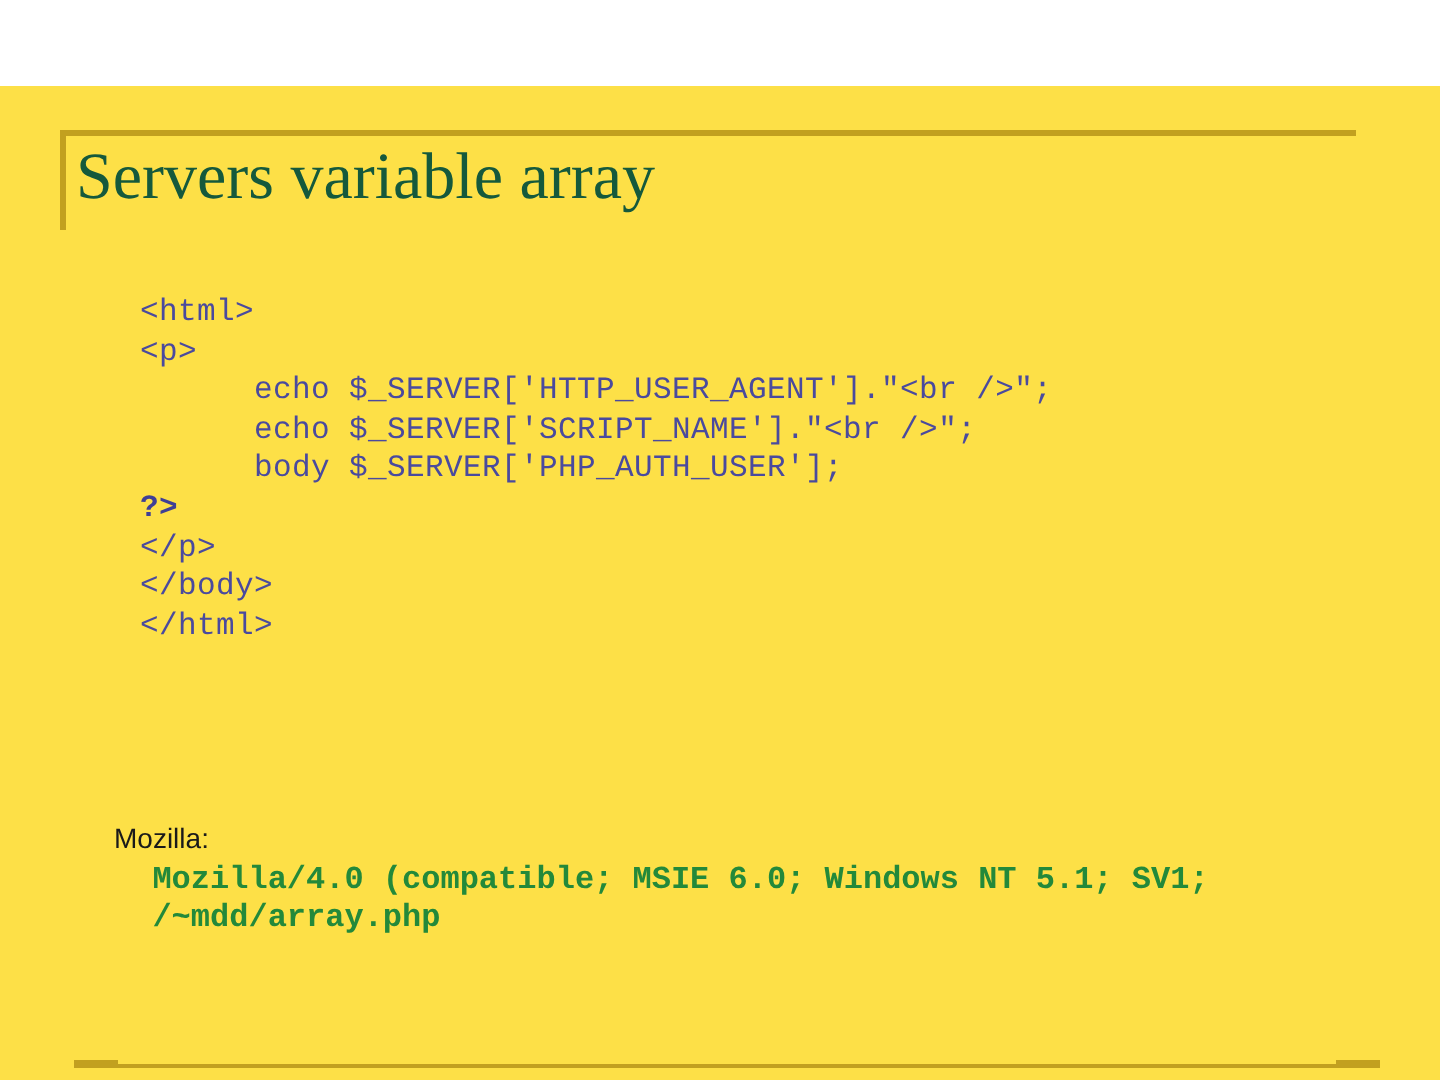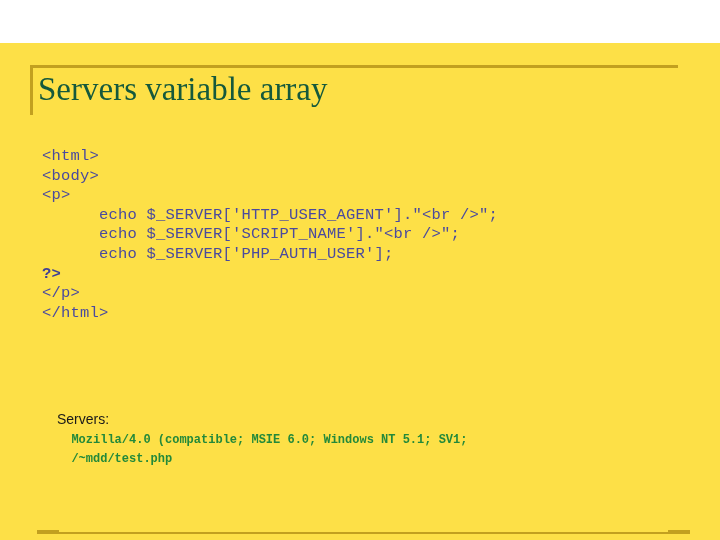--- a/index.html
+++ b/index.html
@@ -43,21 +43,21 @@
     font-size: 33px;
     line-height: 40px;
     color: #15593c;
     letter-spacing: 0px;
     white-space: nowrap;
   }
 
   
   #code-block {
     position: absolute;
-    left: 42px;
+    left: 70px;
     top: 104px;
     width: 620px;
   }
   .code-line {
     font-family: "Liberation Mono", "DejaVu Sans Mono", monospace;
     font-size: 15.5px;
     line-height: 19.6px;
     color: #4a4a9e;
     white-space: pre;
     letter-spacing: 0.2px;
@@ -79,21 +79,21 @@
     white-space: pre;
   }
   #output-block {
     position: absolute;
     left: 57px;
     top: 388px;
     width: 640px;
   }
   .out-line {
     font-family: "Liberation Mono", "DejaVu Sans Mono", monospace;
-    font-size: 12px;
+    font-size: 16px;
     line-height: 18.6px;
     font-weight: bold;
     color: #23893a;
     white-space: pre;
     letter-spacing: 0px;
   }
 
   
   #bottom-rule {
     position: absolute;
@@ -124,34 +124,34 @@
 <body>
 
 <div id="slide">
 
   <div id="title-frame"></div>
 
   <div id="title-text">Servers variable array</div>
 
   <div id="code-block">
       <div class="code-line">&lt;html&gt;</div>
-      <div class="code-line">&lt;body&gt;</div>
       <div class="code-line">&lt;p&gt;</div>
       <div class="code-line">      echo $_SERVER['HTTP_USER_AGENT']."&lt;br /&gt;";</div>
       <div class="code-line">      echo $_SERVER['SCRIPT_NAME']."&lt;br /&gt;";</div>
-      <div class="code-line">      echo $_SERVER['PHP_AUTH_USER'];</div>
+      <div class="code-line">      body $_SERVER['PHP_AUTH_USER'];</div>
       <div class="code-line bold">?&gt;</div>
       <div class="code-line">&lt;/p&gt;</div>
+      <div class="code-line">&lt;/body&gt;</div>
       <div class="code-line">&lt;/html&gt;</div>
     </div>
 
-  <div id="output-label">Servers:</div>
+  <div id="output-label">Mozilla:</div>
 
   <div id="output-block">
       <div class="out-line">  Mozilla/4.0 (compatible; MSIE 6.0; Windows NT 5.1; SV1;</div>
-      <div class="out-line">  /~mdd/test.php</div>
+      <div class="out-line">  /~mdd/array.php</div>
     </div>
 
   <div id="bottom-rule"></div>
   <div id="bottom-rule-cap-left"></div>
   <div id="bottom-rule-cap-right"></div>
 
 </div>
 
 </body></html>

